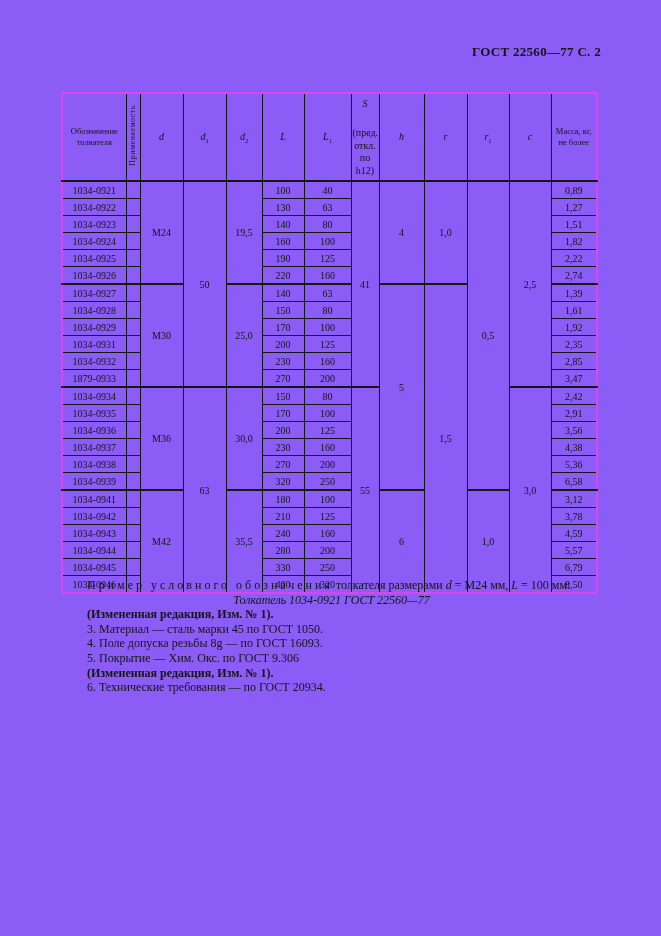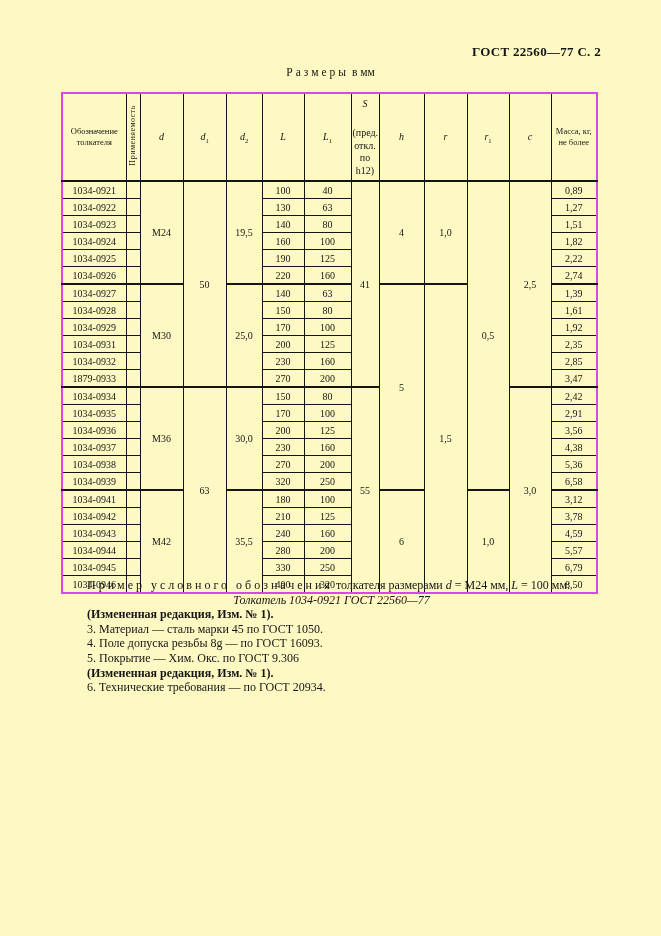--- a/index.html
+++ b/index.html
@@ -1,17 +1,17 @@
 <!DOCTYPE html>
 <html><head>
 <meta charset="utf-8">
 <style>
   html,body { margin:0; padding:0; background:#f7f7f7; }
   .page {
-    position:relative; width:661px; height:936px; background:#fef9c3;
+    position:relative; width:661px; height:936px; background:#8b5cf6;
     font-family:"Liberation Serif", serif; color:#151515; overflow:hidden;
   }
   .doc-header {
     position:absolute; top:44px; right:60px;
     font-weight:bold; font-size:13px; letter-spacing:0.3px;
   }
   .table-title {
     position:absolute; top:66px; left:0; width:100%;
     text-align:center; font-size:11.5px;
   }
@@ -54,24 +54,20 @@
   .bold { font-weight:bold; }
   .it { font-style:italic; }
 </style>
 </head>
 <body>
 
 <div class="page">
 
   <div class="doc-header">ГОСТ 22560—77 С. 2</div>
 
-  <div class="table-title">
-    <span class="spaced">Размеры</span>
-    <span>в мм</span>
-  </div>
 
   <table class="dim">
     <colgroup>
       <col style="width:64px">
         <col style="width:14px">
         <col style="width:43px">
         <col style="width:43px">
       <col style="width:36px">
         <col style="width:42px">
         <col style="width:47px">

